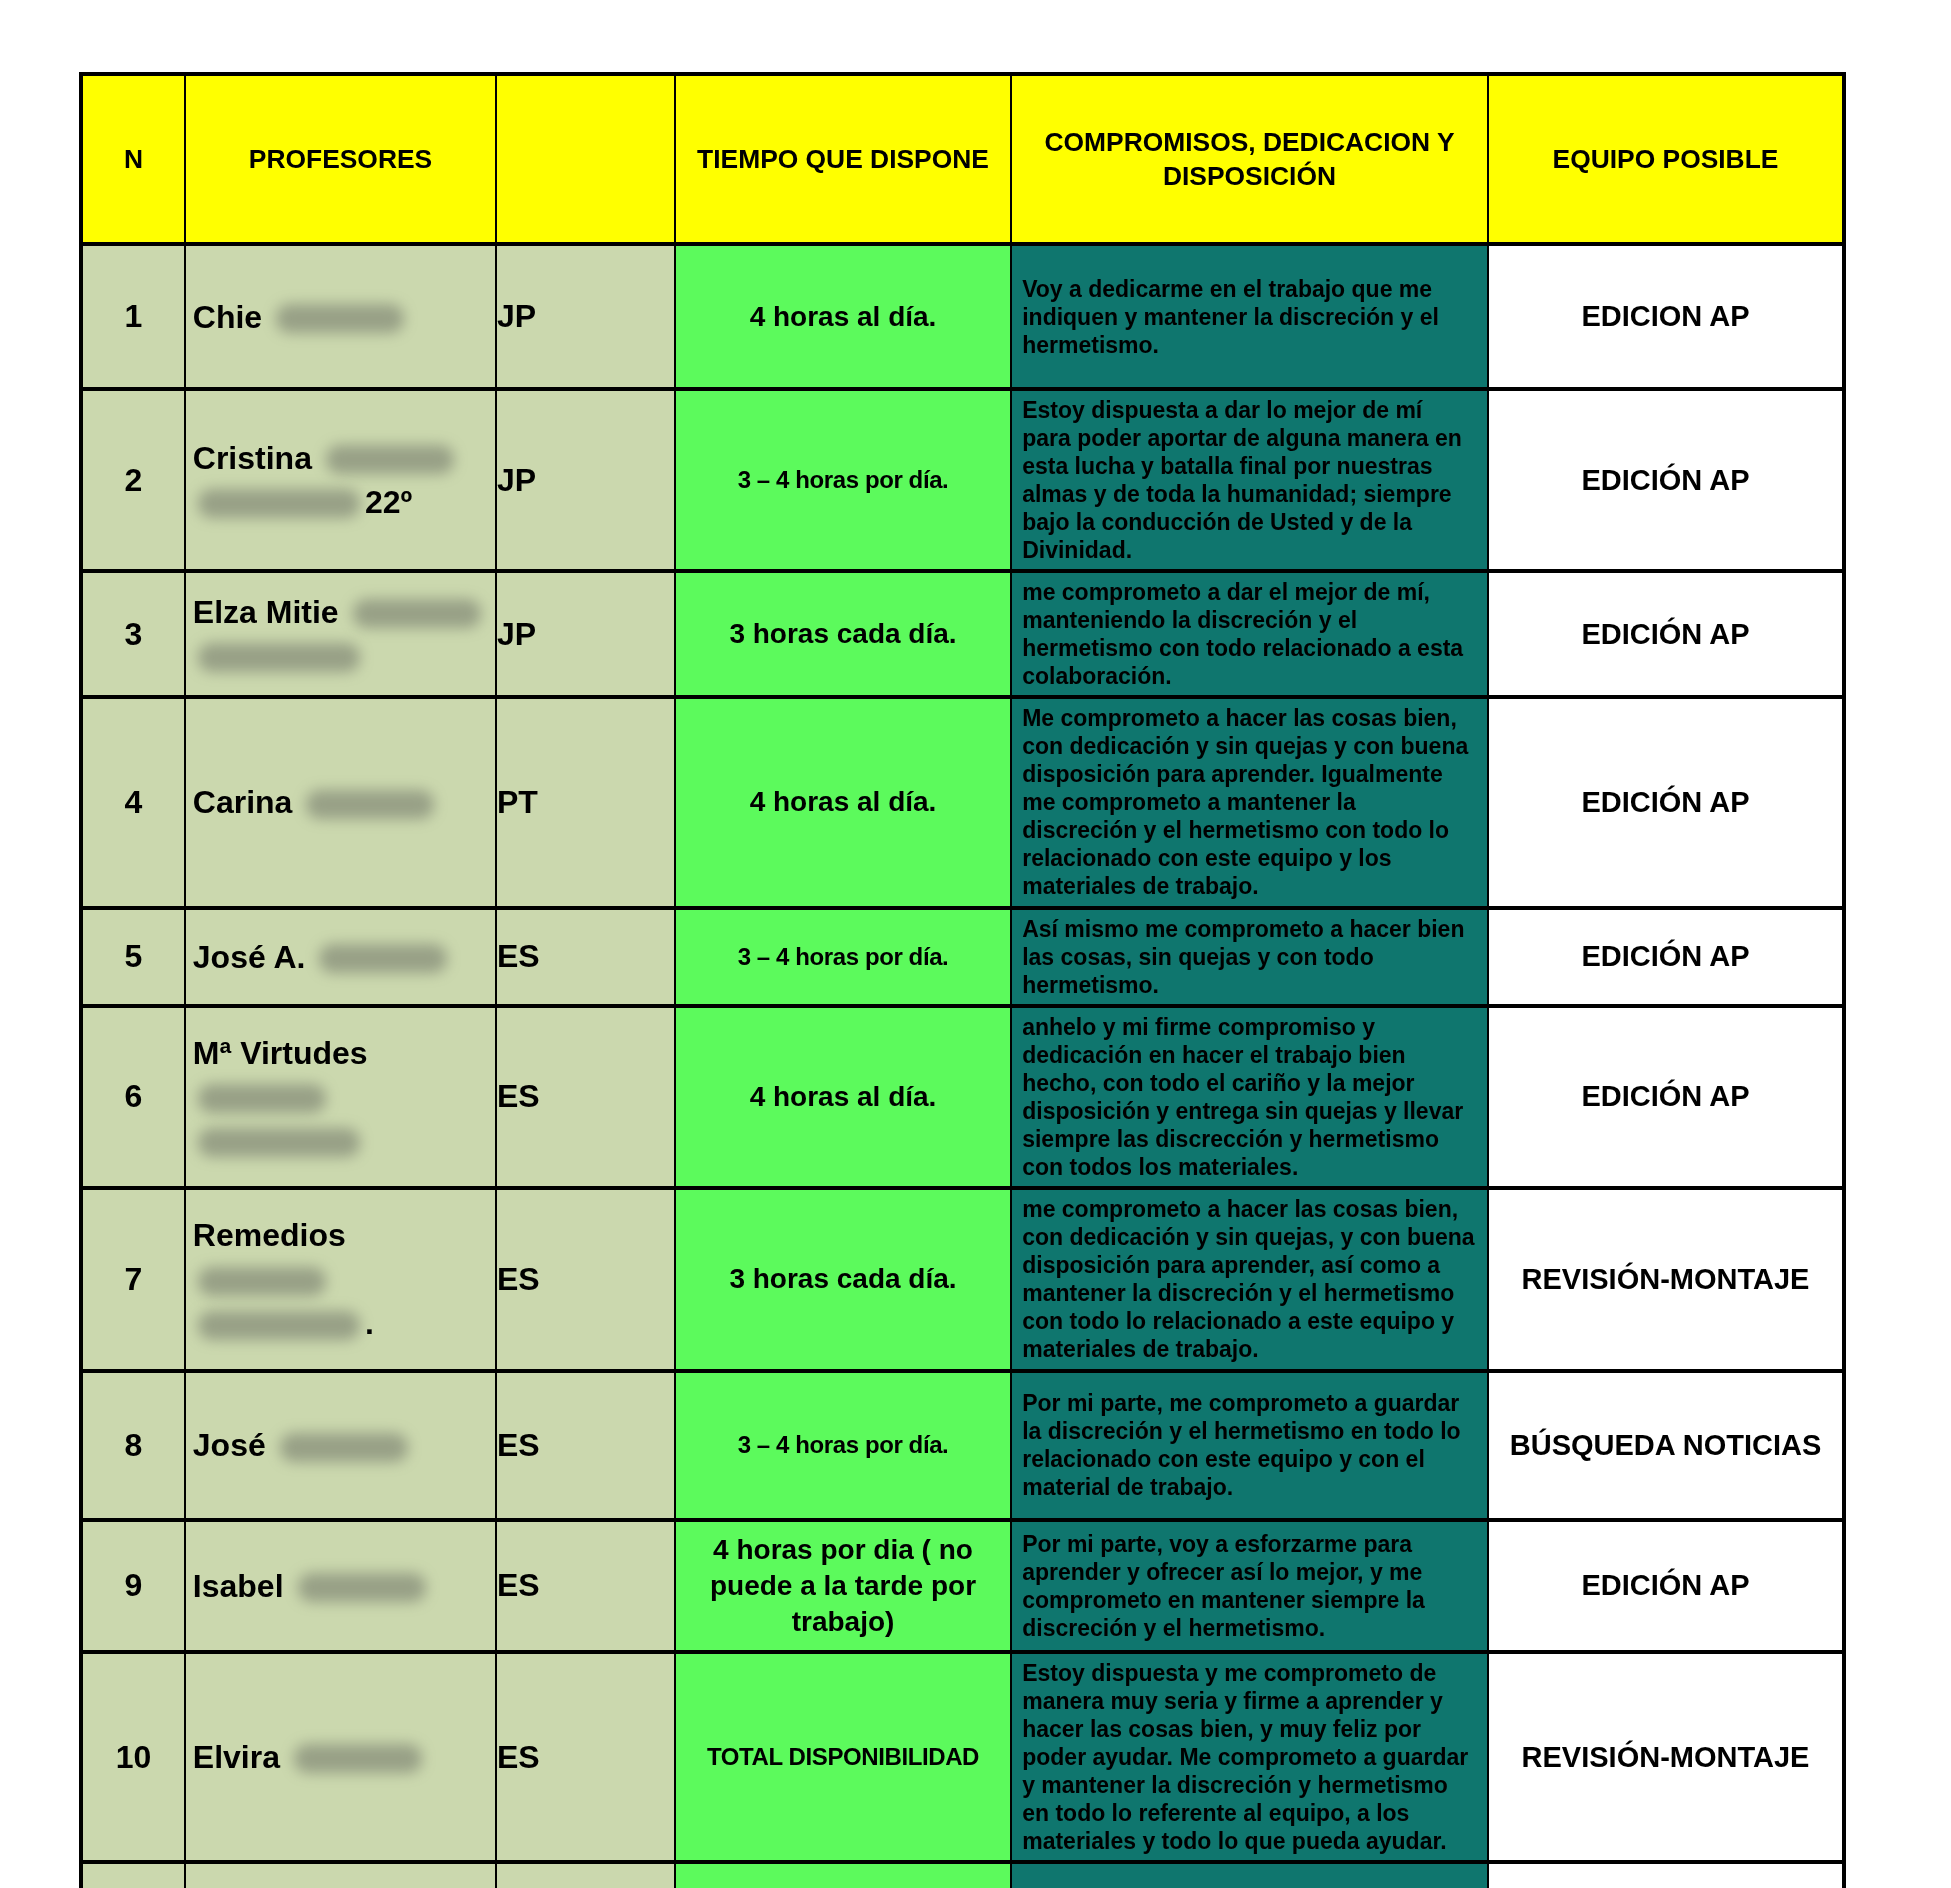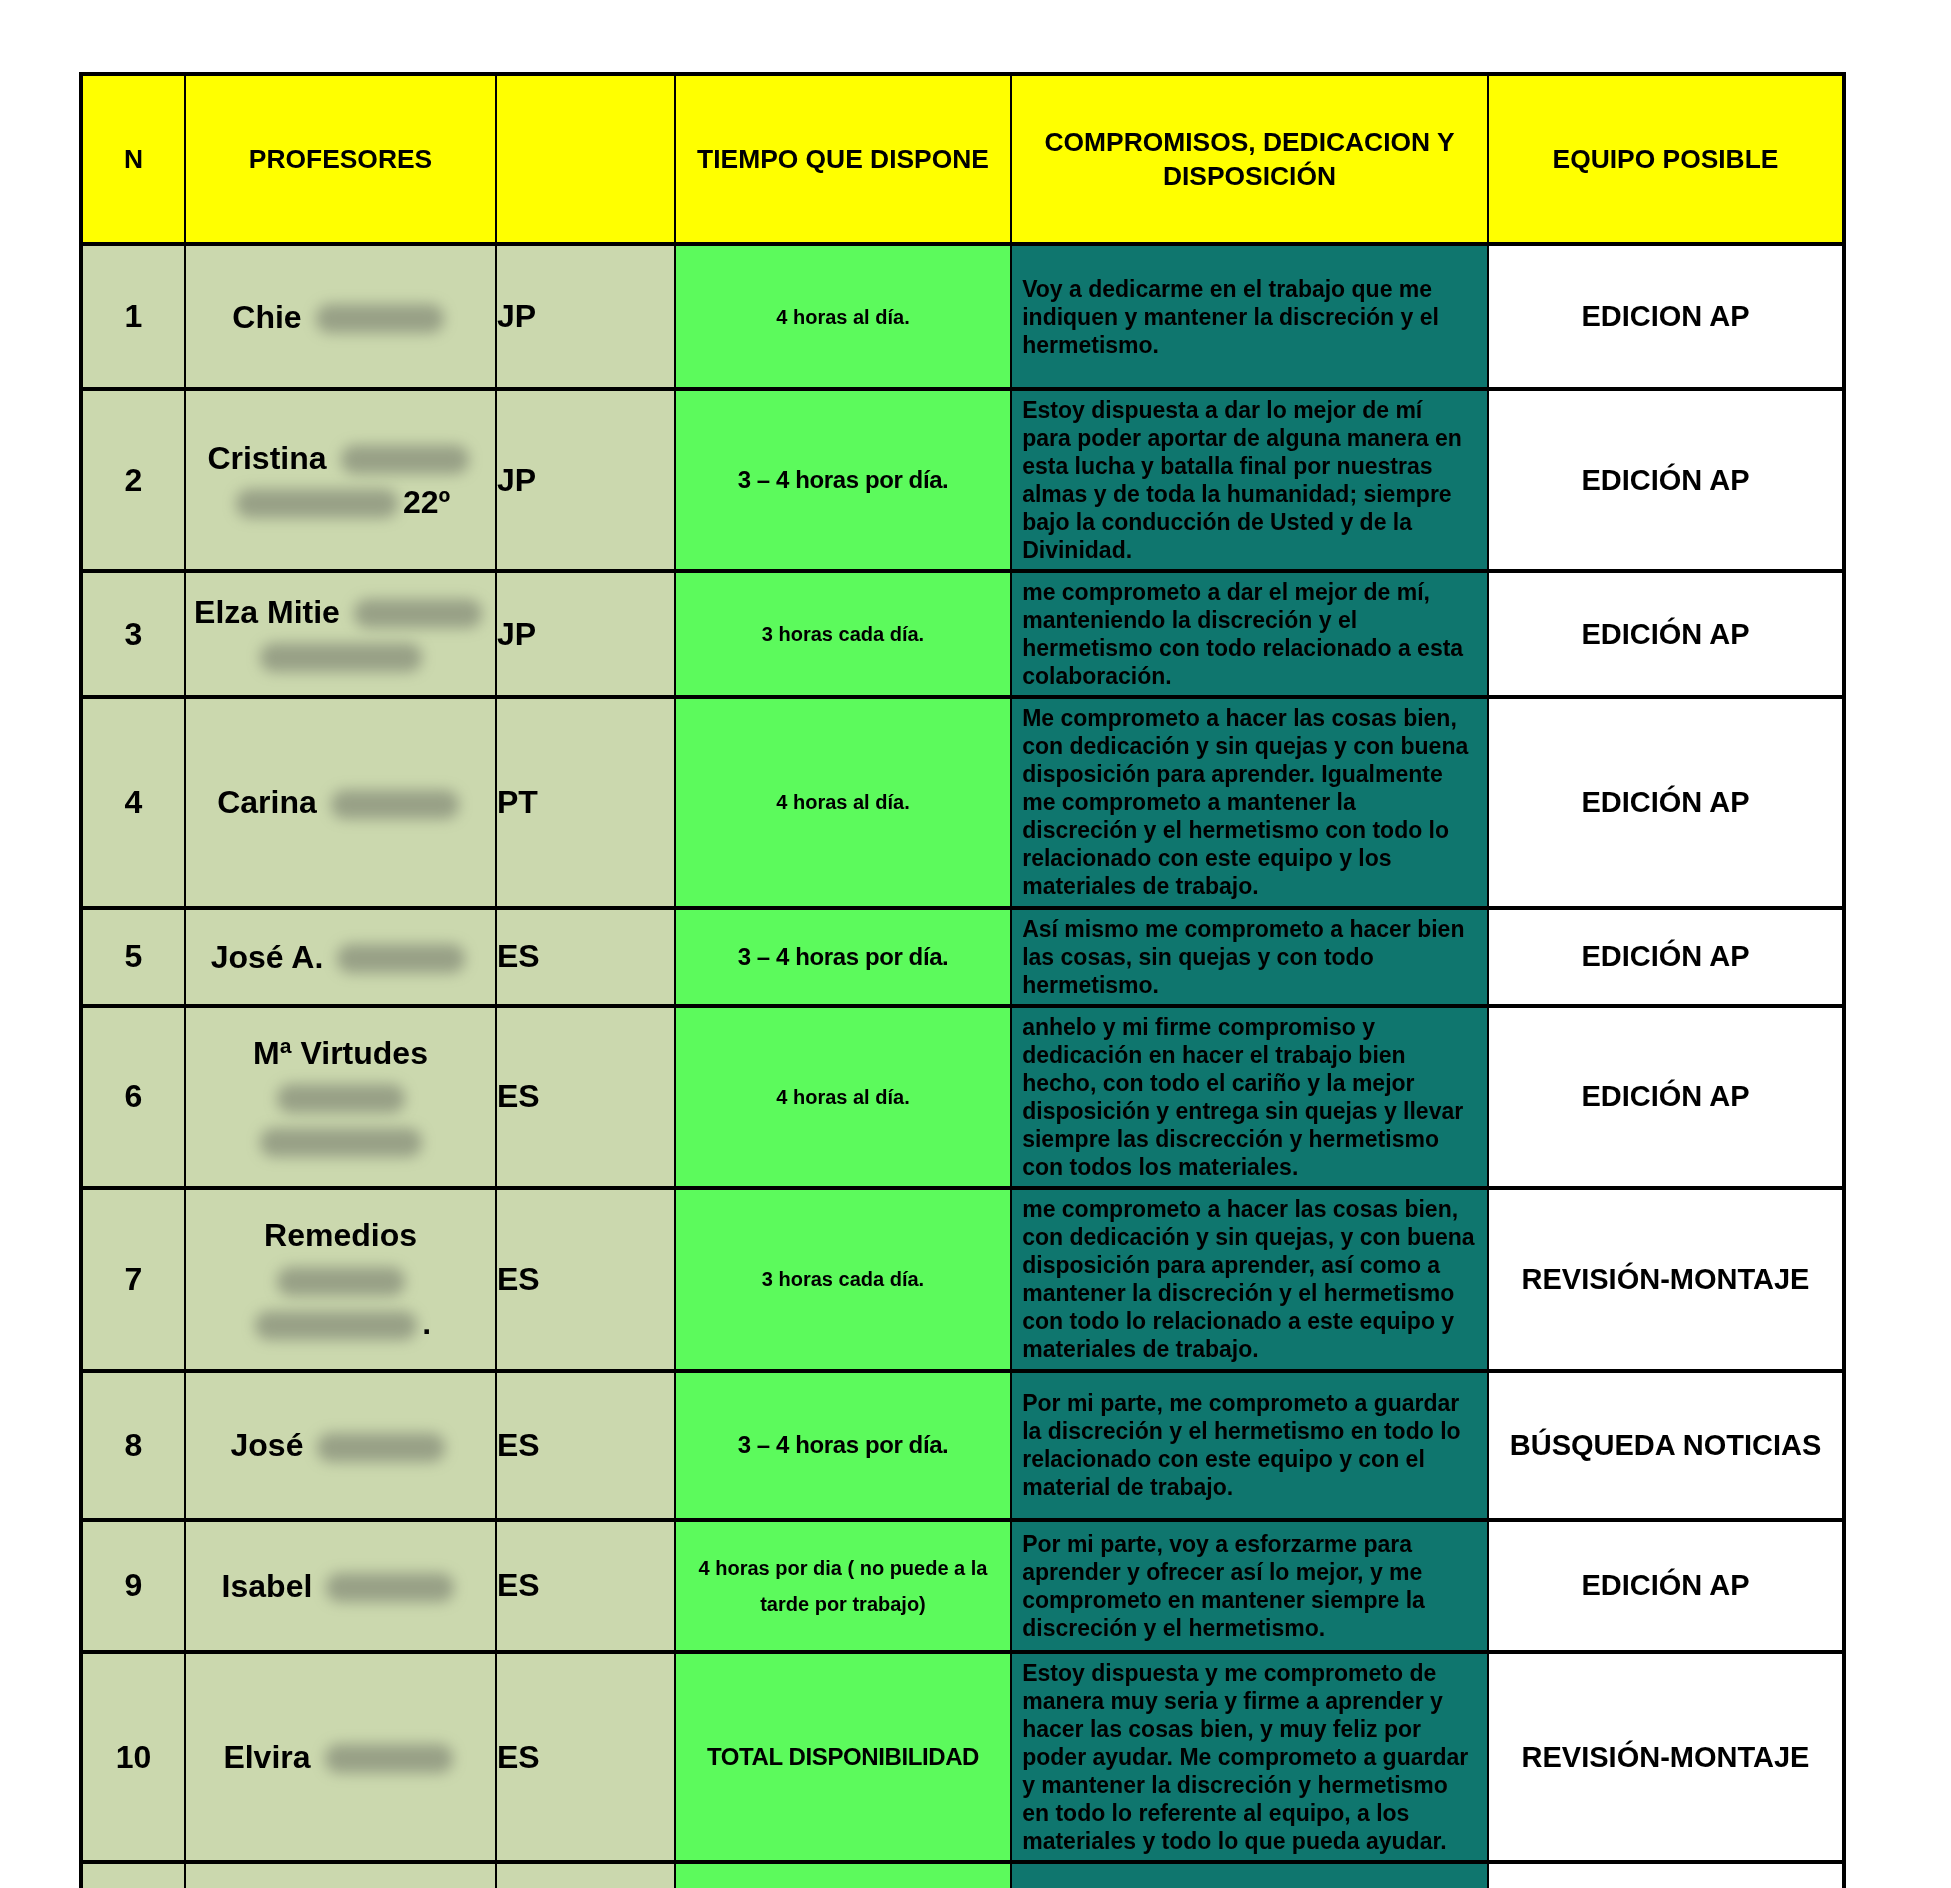--- a/index.html
+++ b/index.html
@@ -19,23 +19,23 @@
     border:2.6px solid #000;
     border-top-width:4.3px; border-bottom-width:4.3px;
     overflow:hidden; padding:0; vertical-align:middle;
     color:#000;
   }
   th.hdr {
     background:#FFFF00; font-size:26.4px; font-weight:bold;
     text-align:center; padding:3.4px 8.5px; line-height:34px;
   }
   td.ncell   { background:#CBD8AE; font-size:32px; font-weight:bold; text-align:center; }
-  td.namecell{ background:#CBD8AE; font-size:32px; font-weight:bold; text-align:center; padding:1.7px 6.8px; }
+  td.namecell{ background:#CBD8AE; font-size:32px; font-weight:bold; text-align:left; padding:1.7px 6.8px; }
   td.langcell{ background:#CBD8AE; font-size:32px; font-weight:bold; text-align:left; }
-  td.timecell{ background:#5CFA5C; font-size:20px; font-weight:bold; text-align:center; padding:3.4px 10.2px; line-height:36px; }
+  td.timecell{ background:#5CFA5C; font-size:28px; font-weight:bold; text-align:center; padding:3.4px 10.2px; line-height:36px; }
   td.timecell.tight { font-size:24px; letter-spacing:-0.4px; white-space:nowrap;margin-left:20px; }
   td.compcell{ background:#0f766e; font-size:23px; font-weight:bold; text-align:left; line-height:28px; padding:5.1px 10.2px; }
   td.teamcell{ background:#ffffff; font-size:29px; font-weight:bold; text-align:center; padding:3.4px 6.8px; }
 
   .nameline { display:block; line-height:44px; }
   .redacted {
     display:inline-block; height:29px; width:128px;
     background:#6e7366; opacity:.55; filter:blur(6.8px);
     border-radius:13.6px; vertical-align:-5.1px; margin:0 5.1px;
   }

